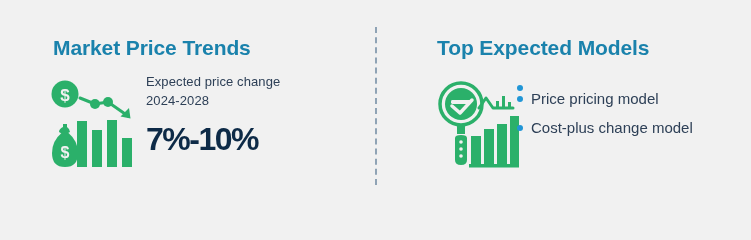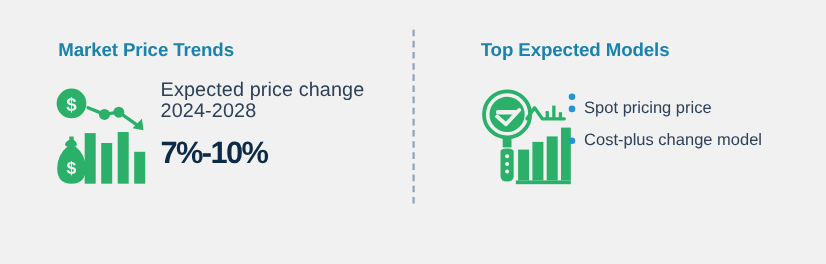--- a/index.html
+++ b/index.html
@@ -35,21 +35,21 @@
     position: absolute;
     top: 0;
     height: 211px;
   }
   .panel-left  { left: 0px;   width: 375px; }
   .panel-right { left: 375px; width: 376px; }
 
   .panel-title {
     position: absolute;
     top: 36px;
-    font-size: 17px;
+    font-size: 21px;
     font-weight: bold;
     color: #1a82ac;
     letter-spacing: -0.1px;
     white-space: nowrap;
   }
   .panel-left .panel-title  { left: 53px; }
   .panel-right .panel-title { left: 62px; }
 
   
   .left-body {
@@ -66,30 +66,30 @@
     width: 88px;
     height: 95px;
   }
   .left-text {
     position: absolute;
     left: 96px;
     top: 0px;
     width: 225px;
   }
   .expected-label {
-    font-size: 18px;
+    font-size: 13px;
     line-height: 19px;
     color: #2e4057;
     font-weight: 400;
     letter-spacing: 0.1px;
     white-space: pre-line;
   }
   .big-figure {
     margin-top: 5px;
-    font-size: 28px;
+    font-size: 32px;
     line-height: 48px;
     font-weight: bold;
     color: #0d2a47;
     letter-spacing: -1.5px;
   }
 
   
   .right-body {
     position: absolute;
     left: 62px;
@@ -215,21 +215,21 @@
           <rect x="32" y="84" width="50" height="3.5" fill="#2bb06a"></rect>
         </svg>
       </div>
 
       <ul class="bullet-list">
         <li>
           <span class="bullet-dot"></span>
         </li>
         <li>
           <span class="bullet-dot"></span>
-          <span>Spot pricing price</span>
+          <span>Price pricing model</span>
         </li>
         <li>
           <span class="bullet-dot"></span>
           <span>Cost-plus change model</span>
         </li>
       </ul>
 
     </div>
   </div>
 

